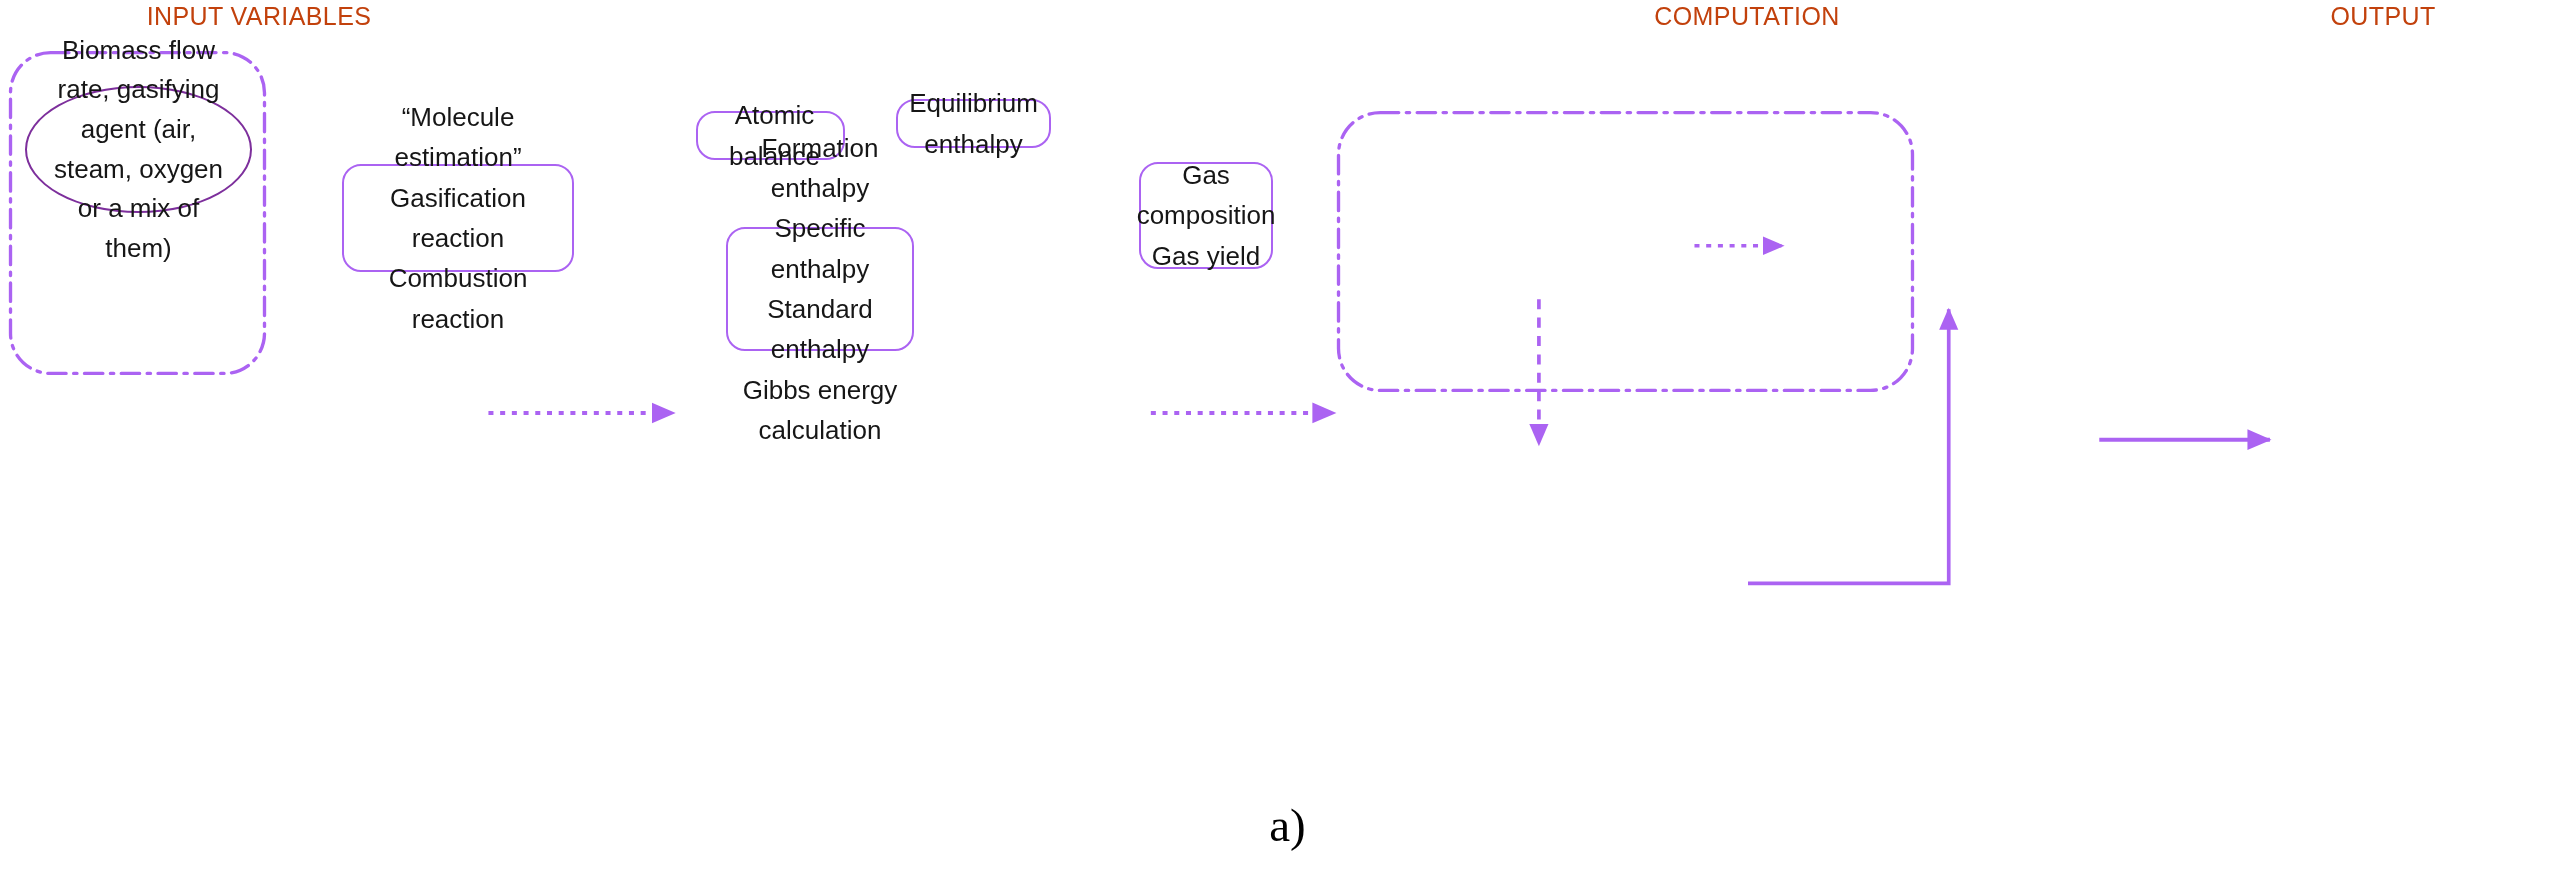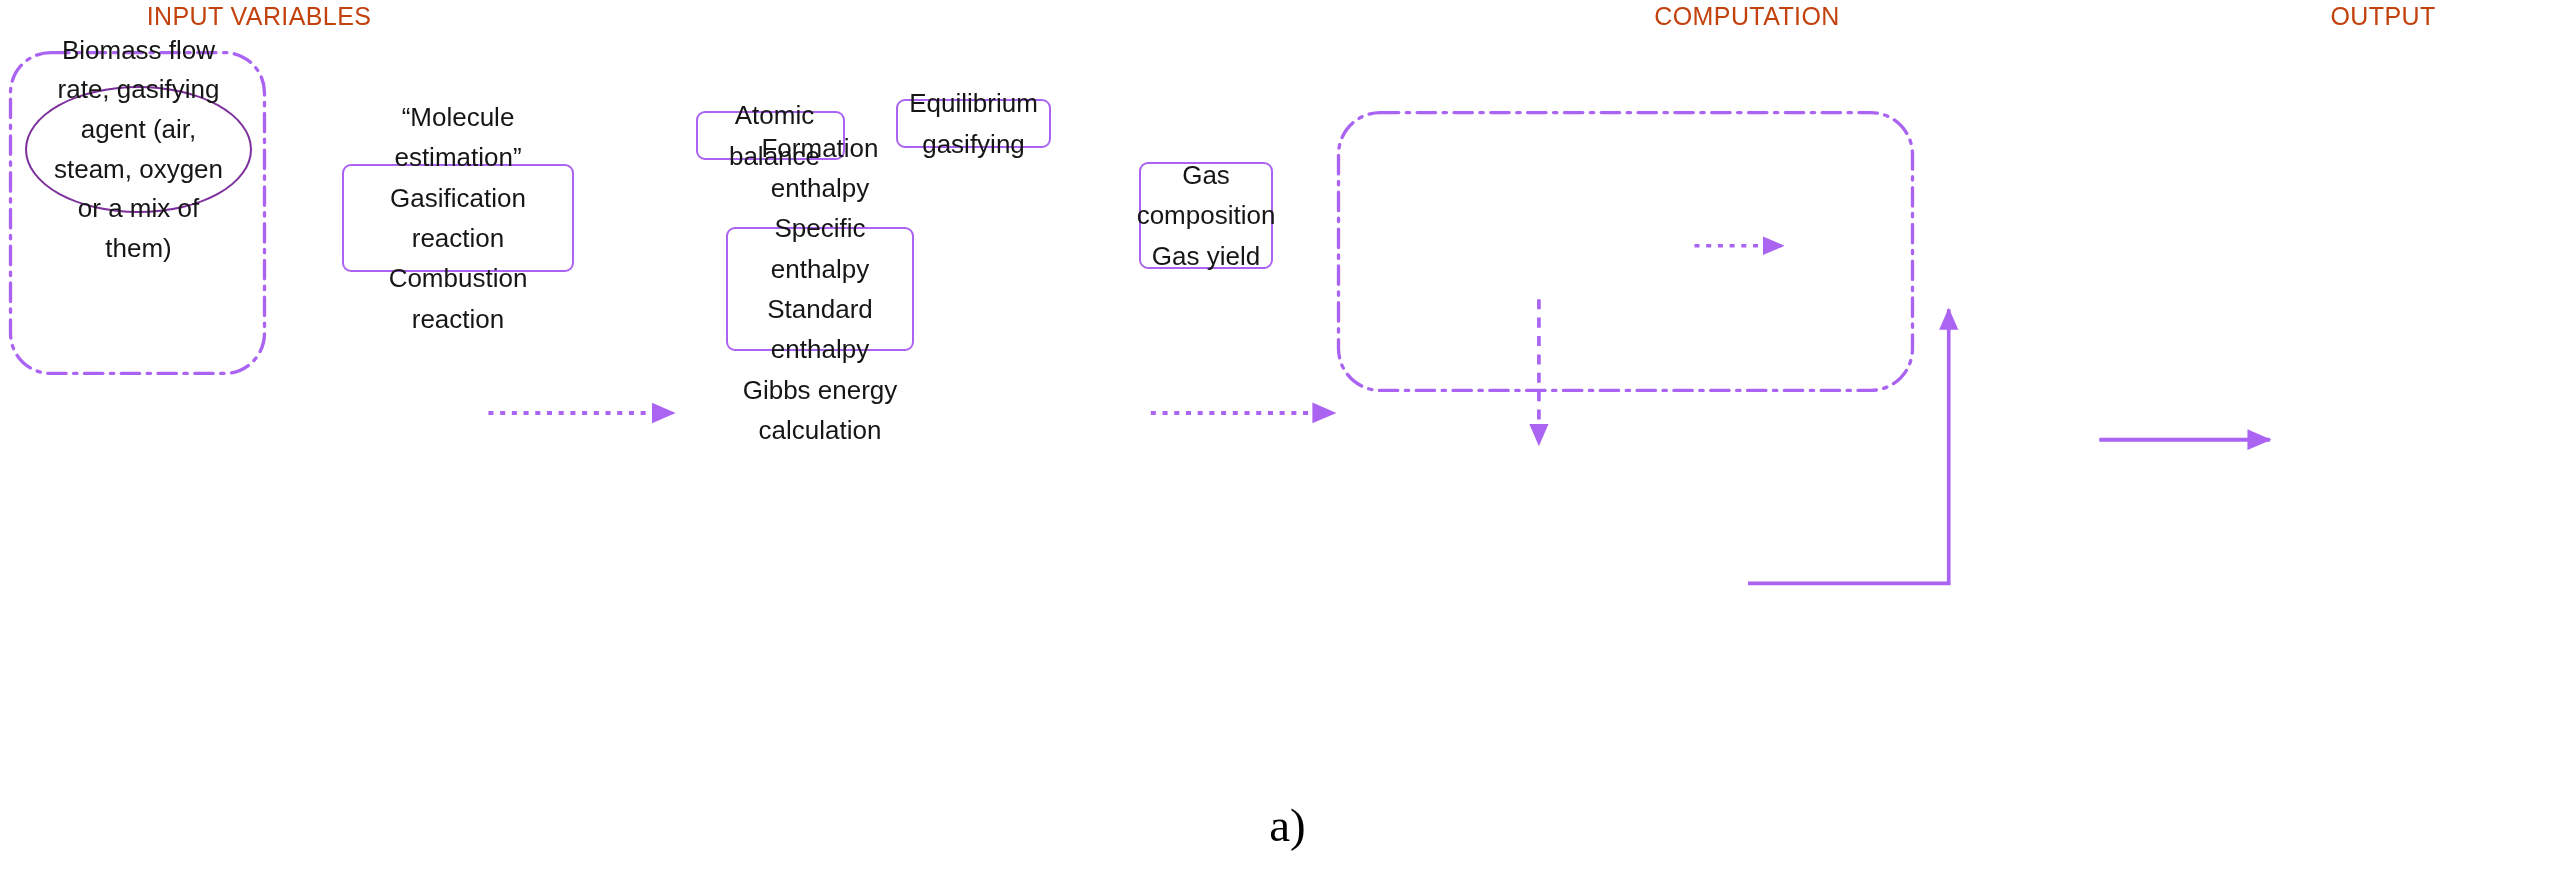--- a/index.html
+++ b/index.html
@@ -52,21 +52,21 @@
     font-size: 26px;
     line-height: 1.52;
     color: #161616;
     padding: 0 22px;
   }
 
   
   .rect-node {
     position: absolute;
     border: 2.5px solid #ab63f2;
-    border-radius: 9px;
+    border-radius: 19px;
     box-sizing: border-box;
     display: flex;
     align-items: center;
     justify-content: center;
     background: #ffffff;
   }
   .rect-node .node-text {
     text-align: center;
     font-size: 26px;
     line-height: 1.55;
@@ -119,21 +119,21 @@
 Gasification reaction
 Combustion reaction</div>
   </div>
 
   <div class="rect-node" style="left:696px; top:111px; width:149px; height:49px;padding-left:8px;">
     <div class="node-text">Atomic balance</div>
   </div>
 
   <div class="rect-node" style="left:896px; top:99px; width:155px; height:49px;">
     <div class="node-text">Equilibrium
-gasifying</div>
+enthalpy</div>
   </div>
 
   <div class="rect-node" style="left:686px; top:227px; width:188px; height:124px;margin-left:40px;">
     <div class="node-text">Formation enthalpy
 Specific enthalpy
 Standard enthalpy
 Gibbs energy
 calculation</div>
   </div>
 

